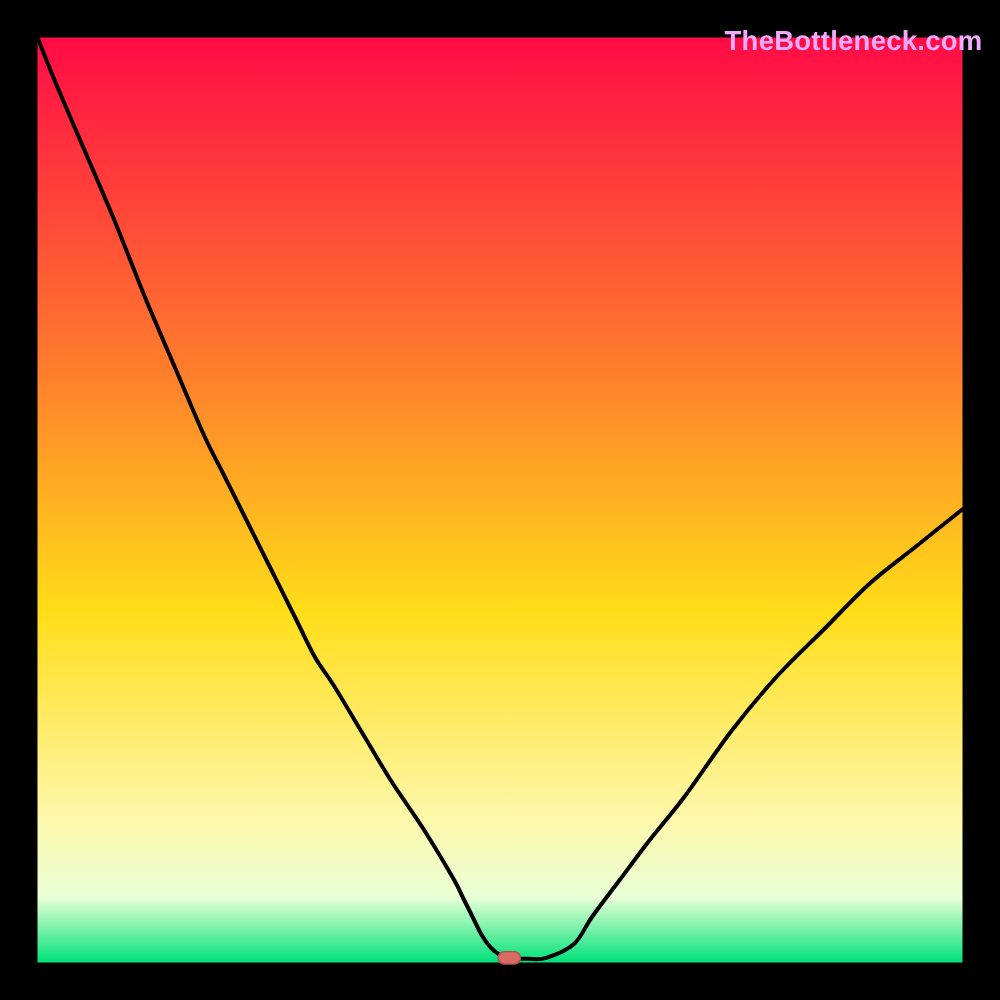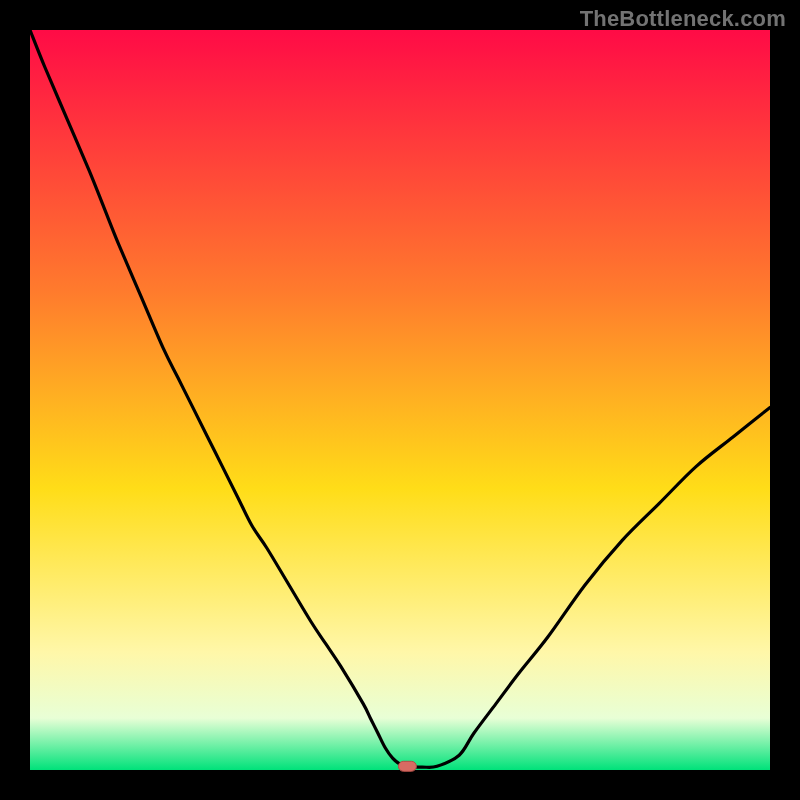--- a/index.html
+++ b/index.html
@@ -11,26 +11,26 @@
     overflow: hidden;
   }
   .frame {
     position: relative;
     width: 800px;
     height: 800px;
     background: #000;
   }
   .watermark {
     position: absolute;
-    top: 6px;
+    top: 20px;
     right: 14px;
     font-family: Arial, Helvetica, sans-serif;
     font-size: 22px;
     font-weight: bold;
-    color: #737373;
+    color: #f0abfc;
     letter-spacing: 0.2px;
     z-index: 10;
   }
   svg {
     position: absolute;
     top: 0;
     left: 0;
   }
 </style>
 </head>

